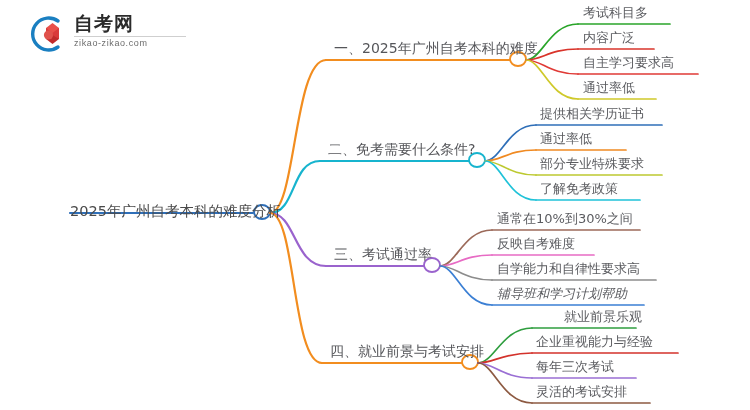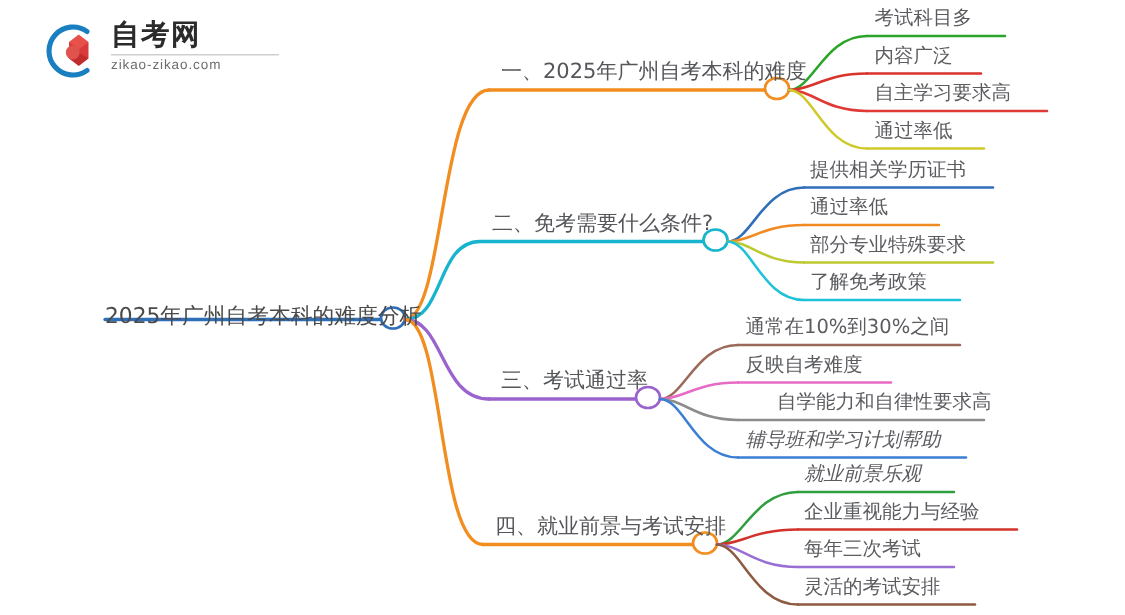--- a/index.html
+++ b/index.html
@@ -162,22 +162,22 @@
       <div class="node-label node-leaf" style="left: 583px; top: 56px;">自主学习要求高</div>
       <div class="node-label node-leaf" style="left: 583px; top: 81px;">通过率低</div>
       <div class="node-label node-branch" style="left: 328px; top: 142px;">二、免考需要什么条件?</div>
       <div class="node-label node-leaf" style="left: 540px; top: 107px;">提供相关学历证书</div>
       <div class="node-label node-leaf" style="left: 540px; top: 132px;">通过率低</div>
       <div class="node-label node-leaf" style="left: 540px; top: 157px;">部分专业特殊要求</div>
       <div class="node-label node-leaf" style="left: 540px; top: 182px;">了解免考政策</div>
       <div class="node-label node-branch" style="left: 334px; top: 247px;">三、考试通过率</div>
       <div class="node-label node-leaf" style="left: 497px; top: 212px;">通常在10%到30%之间</div>
       <div class="node-label node-leaf" style="left: 497px; top: 237px;">反映自考难度</div>
-      <div class="node-label node-leaf" style="left: 518px; top: 262px;">自学能力和自律性要求高</div>
+      <div class="node-label node-leaf" style="left: 497px; top: 262px;">自学能力和自律性要求高</div>
       <div class="node-label node-leaf" style="left: 497px; top: 287px; font-style: italic;">辅导班和学习计划帮助</div>
       <div class="node-label node-branch" style="left: 330px; top: 344px;">四、就业前景与考试安排</div>
-      <div class="node-label node-leaf" style="left: 536px; top: 310px; font-style: italic;">就业前景乐观</div>
+      <div class="node-label node-leaf" style="left: 564px; top: 310px;">就业前景乐观</div>
       <div class="node-label node-leaf" style="left: 536px; top: 335px;">企业重视能力与经验</div>
       <div class="node-label node-leaf" style="left: 536px; top: 360px;">每年三次考试</div>
       <div class="node-label node-leaf" style="left: 536px; top: 385px;">灵活的考试安排</div>
     </div>
 
 </div>
 
 </body></html>

